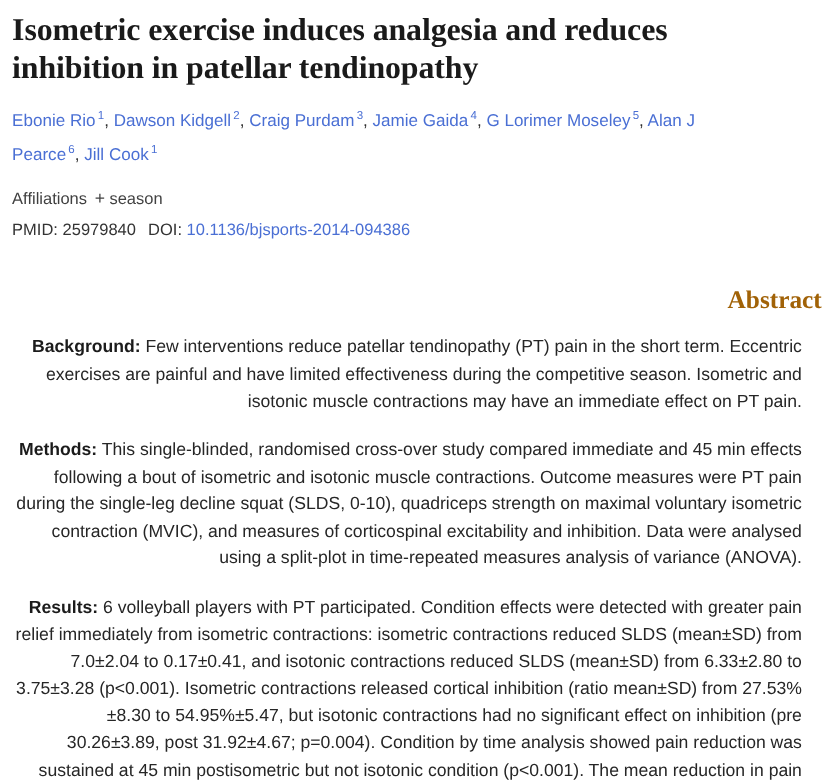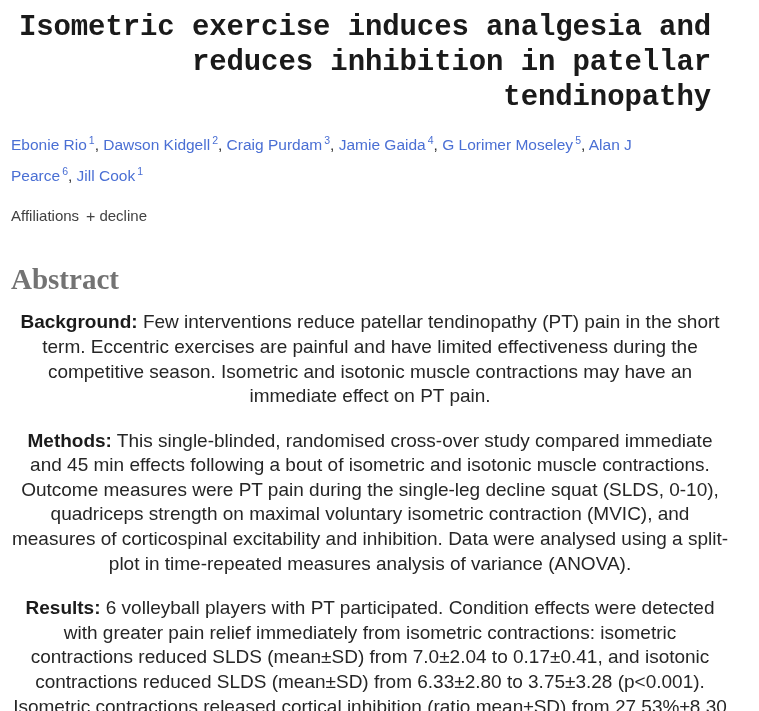--- a/index.html
+++ b/index.html
@@ -17,29 +17,28 @@
   }
 
   .page {
     padding: 10px 12px 0 11px;
     box-sizing: border-box;
     width: 759px;
   }
 
   
   .article-title {
-    font-family: Liberation Mono, monospace;
+    font-family: Liberation Serif, serif;
     font-weight: bold;
     font-size: 29px;
     line-height: 35px;
     letter-spacing: -0.1px;
     color: #1a1a1a;
     margin: 0 0 0 0;
     max-width: 700px;
-    text-align: right;
   }
 
   
   .authors {
     margin-top: 12px;
     font-size: 15.5px;
     line-height: 26px;
     color: #2d2d2d;
     max-width: 680px;
   }
@@ -97,55 +96,61 @@
   .doi-link {
     color: #4a6fd4;
     text-decoration: none;
     cursor: pointer;
   }
 
   
   .abstract-heading {
     font-family: "Liberation Serif", serif;
     font-weight: bold;
-    font-size: 29px;
+    font-size: 23px;
     line-height: 28px;
-    color: #737373;
+    color: #a16207;
     margin: 38px 0 0 0;
+    text-align: right;
   }
 
   .abstract-body {
     margin-top: 17px;
     max-width: 718px;
   }
   .abs-para {
-    font-size: 19px;
+    font-size: 16px;
     line-height: 24.6px;
     color: #262626;
     margin: 0 0 20px 0;
-    text-align: center;
+    text-align: right;
   }
   .abs-label {
     font-weight: bold;
     color: #1b1b1b;
   }
 </style>
 </head>
 <body>
 
 <div class="page">
 
   <h1 class="article-title">Isometric exercise induces analgesia and reduces inhibition in patellar tendinopathy</h1>
 
   <div class="authors"><a class="author-link" href="#">Ebonie Rio</a><a class="aff-sup" href="#">1</a><span class="comma">, </span><a class="author-link" href="#">Dawson Kidgell</a><a class="aff-sup" href="#">2</a><span class="comma">, </span><a class="author-link" href="#">Craig Purdam</a><a class="aff-sup" href="#">3</a><span class="comma">, </span><a class="author-link" href="#">Jamie Gaida</a><a class="aff-sup" href="#">4</a><span class="comma">, </span><a class="author-link" href="#">G Lorimer Moseley</a><a class="aff-sup" href="#">5</a><span class="comma">, </span><a class="author-link" href="#">Alan J Pearce</a><a class="aff-sup" href="#">6</a><span class="comma">, </span><a class="author-link" href="#">Jill Cook</a><a class="aff-sup" href="#">1</a></div>
 
   <div class="affiliations-row">
-    <span class="aff-label">Affiliations</span><span class="expand-toggle"><span class="plus-glyph">+</span><span class="expand-word">decline</span></span>
+    <span class="aff-label">Affiliations</span><span class="expand-toggle"><span class="plus-glyph">+</span><span class="expand-word">season</span></span>
   </div>
 
+  <div class="ids-row">
+    <span>PMID:</span>
+    <span>25979840</span><span class="id-sep"></span><span>DOI:</span>
+    <a class="doi-link" href="#">10.1136/bjsports-2014-094386</a>
+  </div>
 
   <h2 class="abstract-heading">Abstract</h2>
 
   <div class="abstract-body">
       <p class="abs-para"><span class="abs-label">Background:</span><span> Few interventions reduce patellar tendinopathy (PT) pain in the short term. Eccentric exercises are painful and have limited effectiveness during the competitive season. Isometric and isotonic muscle contractions may have an immediate effect on PT pain.</span></p>
       <p class="abs-para"><span class="abs-label">Methods:</span><span> This single-blinded, randomised cross-over study compared immediate and 45 min effects following a bout of isometric and isotonic muscle contractions. Outcome measures were PT pain during the single-leg decline squat (SLDS, 0-10), quadriceps strength on maximal voluntary isometric contraction (MVIC), and measures of corticospinal excitability and inhibition. Data were analysed using a split-plot in time-repeated measures analysis of variance (ANOVA).</span></p>
       <p class="abs-para"><span class="abs-label">Results:</span><span> 6 volleyball players with PT participated. Condition effects were detected with greater pain relief immediately from isometric contractions: isometric contractions reduced SLDS (mean±SD) from 7.0±2.04 to 0.17±0.41, and isotonic contractions reduced SLDS (mean±SD) from 6.33±2.80 to 3.75±3.28 (p&lt;0.001). Isometric contractions released cortical inhibition (ratio mean±SD) from 27.53%±8.30 to 54.95%±5.47, but isotonic contractions had no significant effect on inhibition (pre 30.26±3.89, post 31.92±4.67; p=0.004). Condition by time analysis showed pain reduction was sustained at 45 min postisometric but not isotonic condition (p&lt;0.001). The mean reduction in pain scores postisometric was 6.8/10 compared with 2.6/10 postisotonic. MVIC increased significantly following the isometric condition by 18.7±7.8%, and was significantly higher</span></p>
     </div>
 
 </div>

